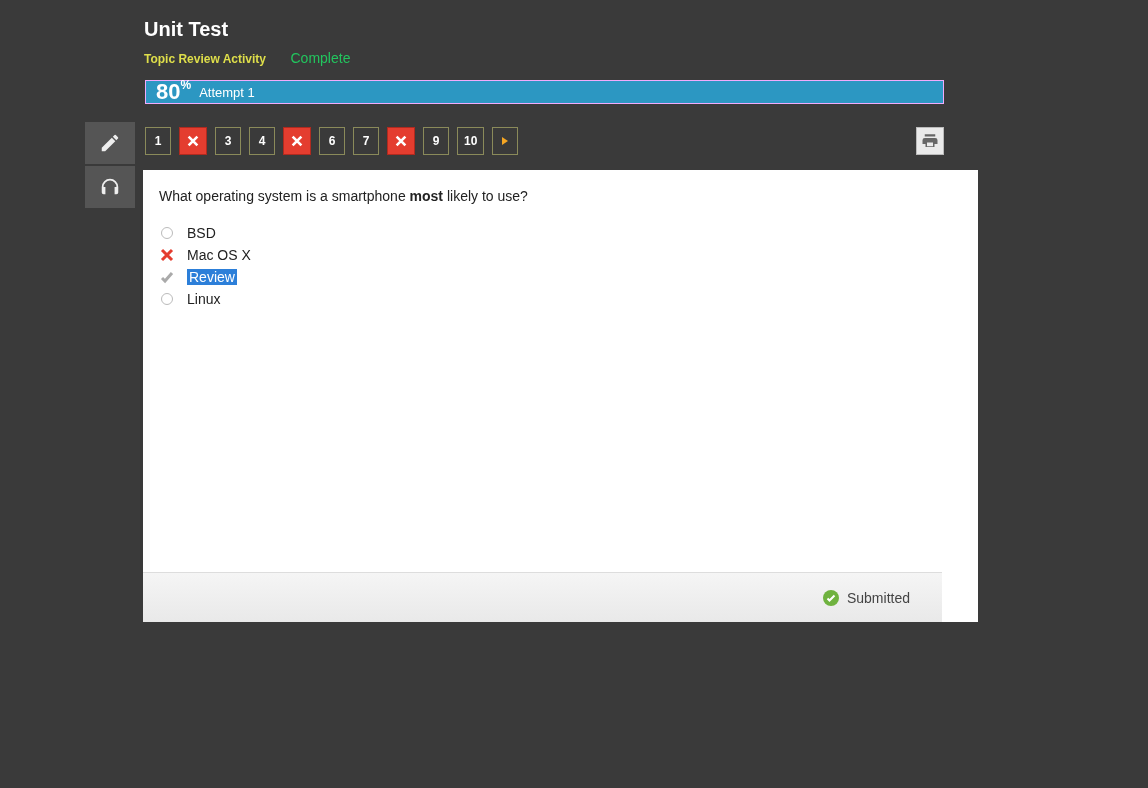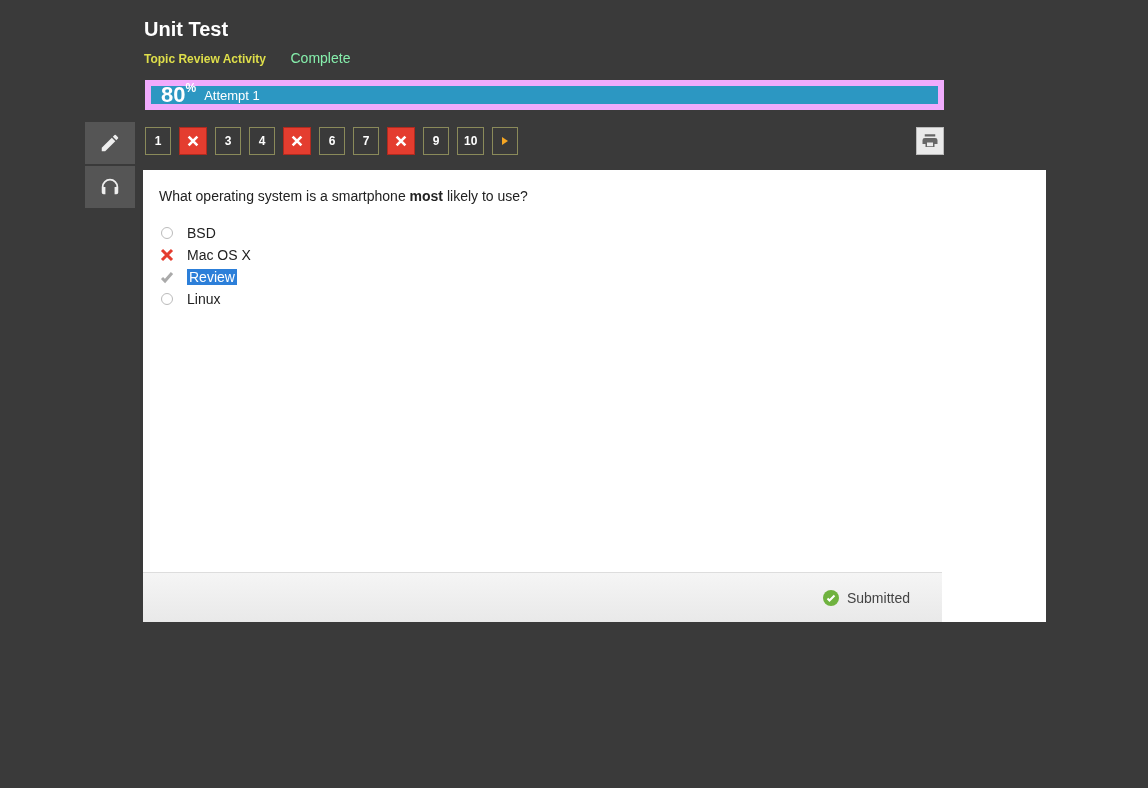--- a/index.html
+++ b/index.html
@@ -1,37 +1,37 @@
 <!DOCTYPE html>
 <html><head>
 <meta charset="utf-8">
 <style>
 * { margin:0; padding:0; box-sizing:border-box; font-family:Arial,Helvetica,sans-serif; }
 body { background:#3a3a3a; width:1148px; height:788px; position:relative; overflow:hidden; }
 .header { position:absolute; left:144px; top:18px; }
 .title { color:#fff; font-size:20px; font-weight:bold; }
 .subhead { margin-top:8px; }
 .subhead .activity { color:#dede4a; font-weight:bold; font-size:12px; }
-.subhead .complete { color:#86efac; font-size:14px; margin-left:20px; }
-.scorebar { position:absolute; left:145px; top:80px; width:799px; height:30px; background:#2c97c2; display:flex; align-items:center; padding-left:10px; border:6px solid #f0abfc; }
+.subhead .complete { color:#22c55e; font-size:14px; margin-left:20px; }
+.scorebar { position:absolute; left:145px; top:80px; width:799px; height:24px; background:#2c97c2; display:flex; align-items:center; padding-left:10px; border:1px solid #f0abfc; }
 .scorebar .score { color:#fff; font-size:22px; font-weight:bold; }
 .scorebar .score sup { font-size:12px; vertical-align:top; line-height:1; }
 .scorebar .attempt { color:#fff; font-size:13px; margin-left:8px; }
 .sidebar { position:absolute; left:85px; top:122px; }
 .side-btn { width:50px; height:42px; background:#555; display:flex; align-items:center; justify-content:center; margin-bottom:2px; cursor:pointer; }
 .side-btn svg { width:22px; height:22px; fill:#eee; }
 .navrow { position:absolute; left:145px; top:127px; display:flex; gap:8px; align-items:center; width:799px; }
 .qbtn { min-width:26px; height:28px; border:1px solid #8a8a5a; background:transparent; color:#fff; font-size:12px; font-weight:bold; display:flex; align-items:center; justify-content:center; cursor:pointer; padding:0 6px; }
 .qbtn.wrong { background:#e43d2f; border-color:#b02a1f; }
 .qbtn .xicon { width:14px; height:14px; }
 .playbtn { min-width:26px; height:28px; border:1px solid #8a8a5a; background:transparent; display:flex; align-items:center; justify-content:center; cursor:pointer; }
 .playbtn svg { width:10px; height:10px; fill:#f5a623; }
 .printbtn { width:28px; height:28px; background:#eaeaea; border:1px solid #bbb; display:flex; align-items:center; justify-content:center; cursor:pointer; margin-left:auto; }
 .printbtn svg { width:18px; height:18px; fill:#666; }
-.content { position:absolute; left:143px; top:170px; width:903px; height:452px; background:#fff; padding:18px 16px; font-size:14px; color:#222; }
+.content { position:absolute; left:143px; top:170px; width:835px; height:452px; background:#fff; padding:18px 16px; font-size:14px; color:#222; }
 .question { margin-bottom:18px; }
 .options { list-style:none;text-align:right; }
 .options li { display:flex; align-items:center; gap:12px; padding:3px 0; }
 .opt-icon { width:16px; height:16px; display:flex; align-items:center; justify-content:center; flex-shrink:0; }
 .radio-empty { width:12px; height:12px; border:1px solid #bbb; border-radius:50%; }
 .opt-label { font-size:14px; }
 .opt-label.highlight { background:#2c7fd9; color:#fff; padding:0 2px; }
 .footer { position:absolute; left:143px; top:572px; width:799px; height:50px; background:linear-gradient(#f5f5f5,#e9e9e9); border-top:1px solid #ddd; display:flex; align-items:center; justify-content:flex-end; padding-right:32px; gap:8px; font-size:14px; color:#444; }
 .check-circle { width:16px; height:16px; }
 .xicon path{ stroke:#fff; stroke-width:3; fill:none; }

